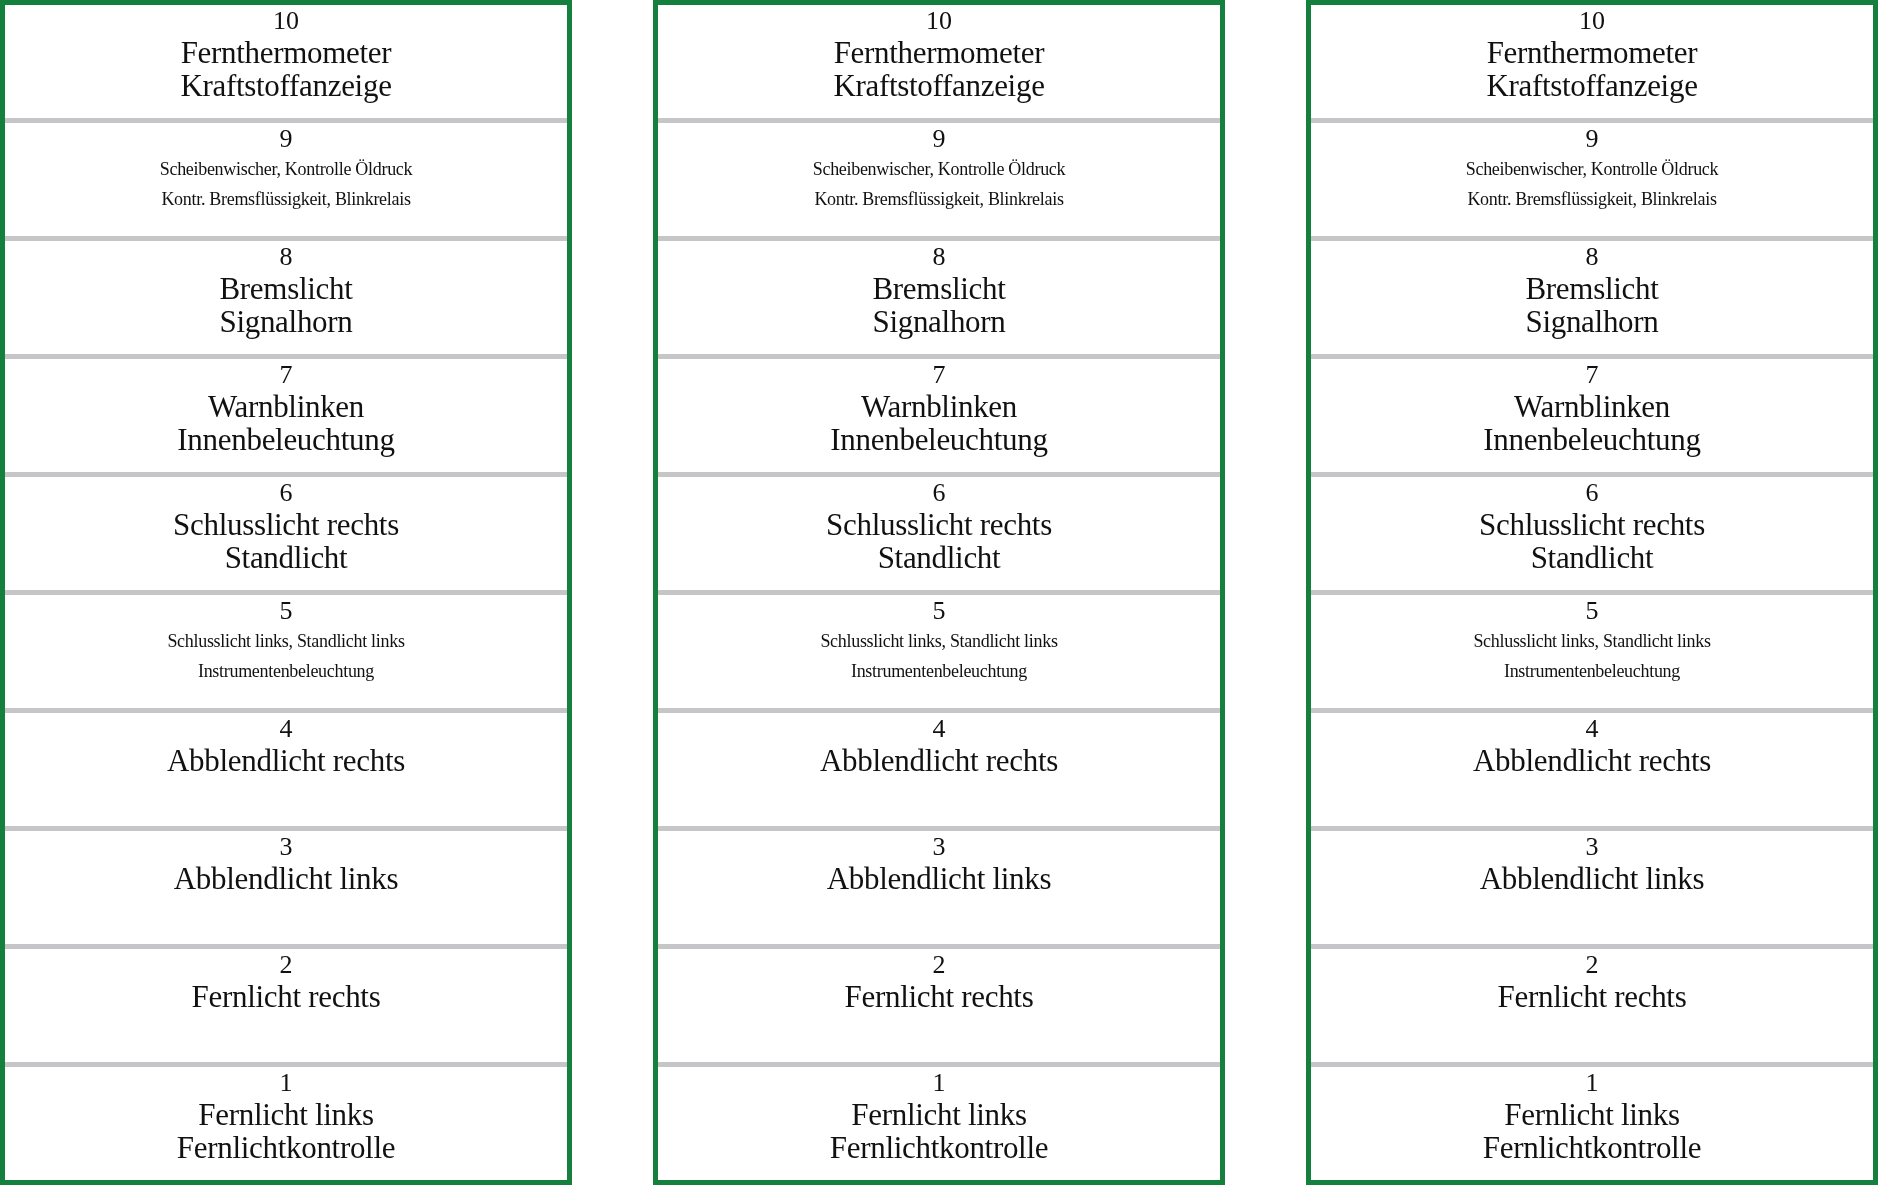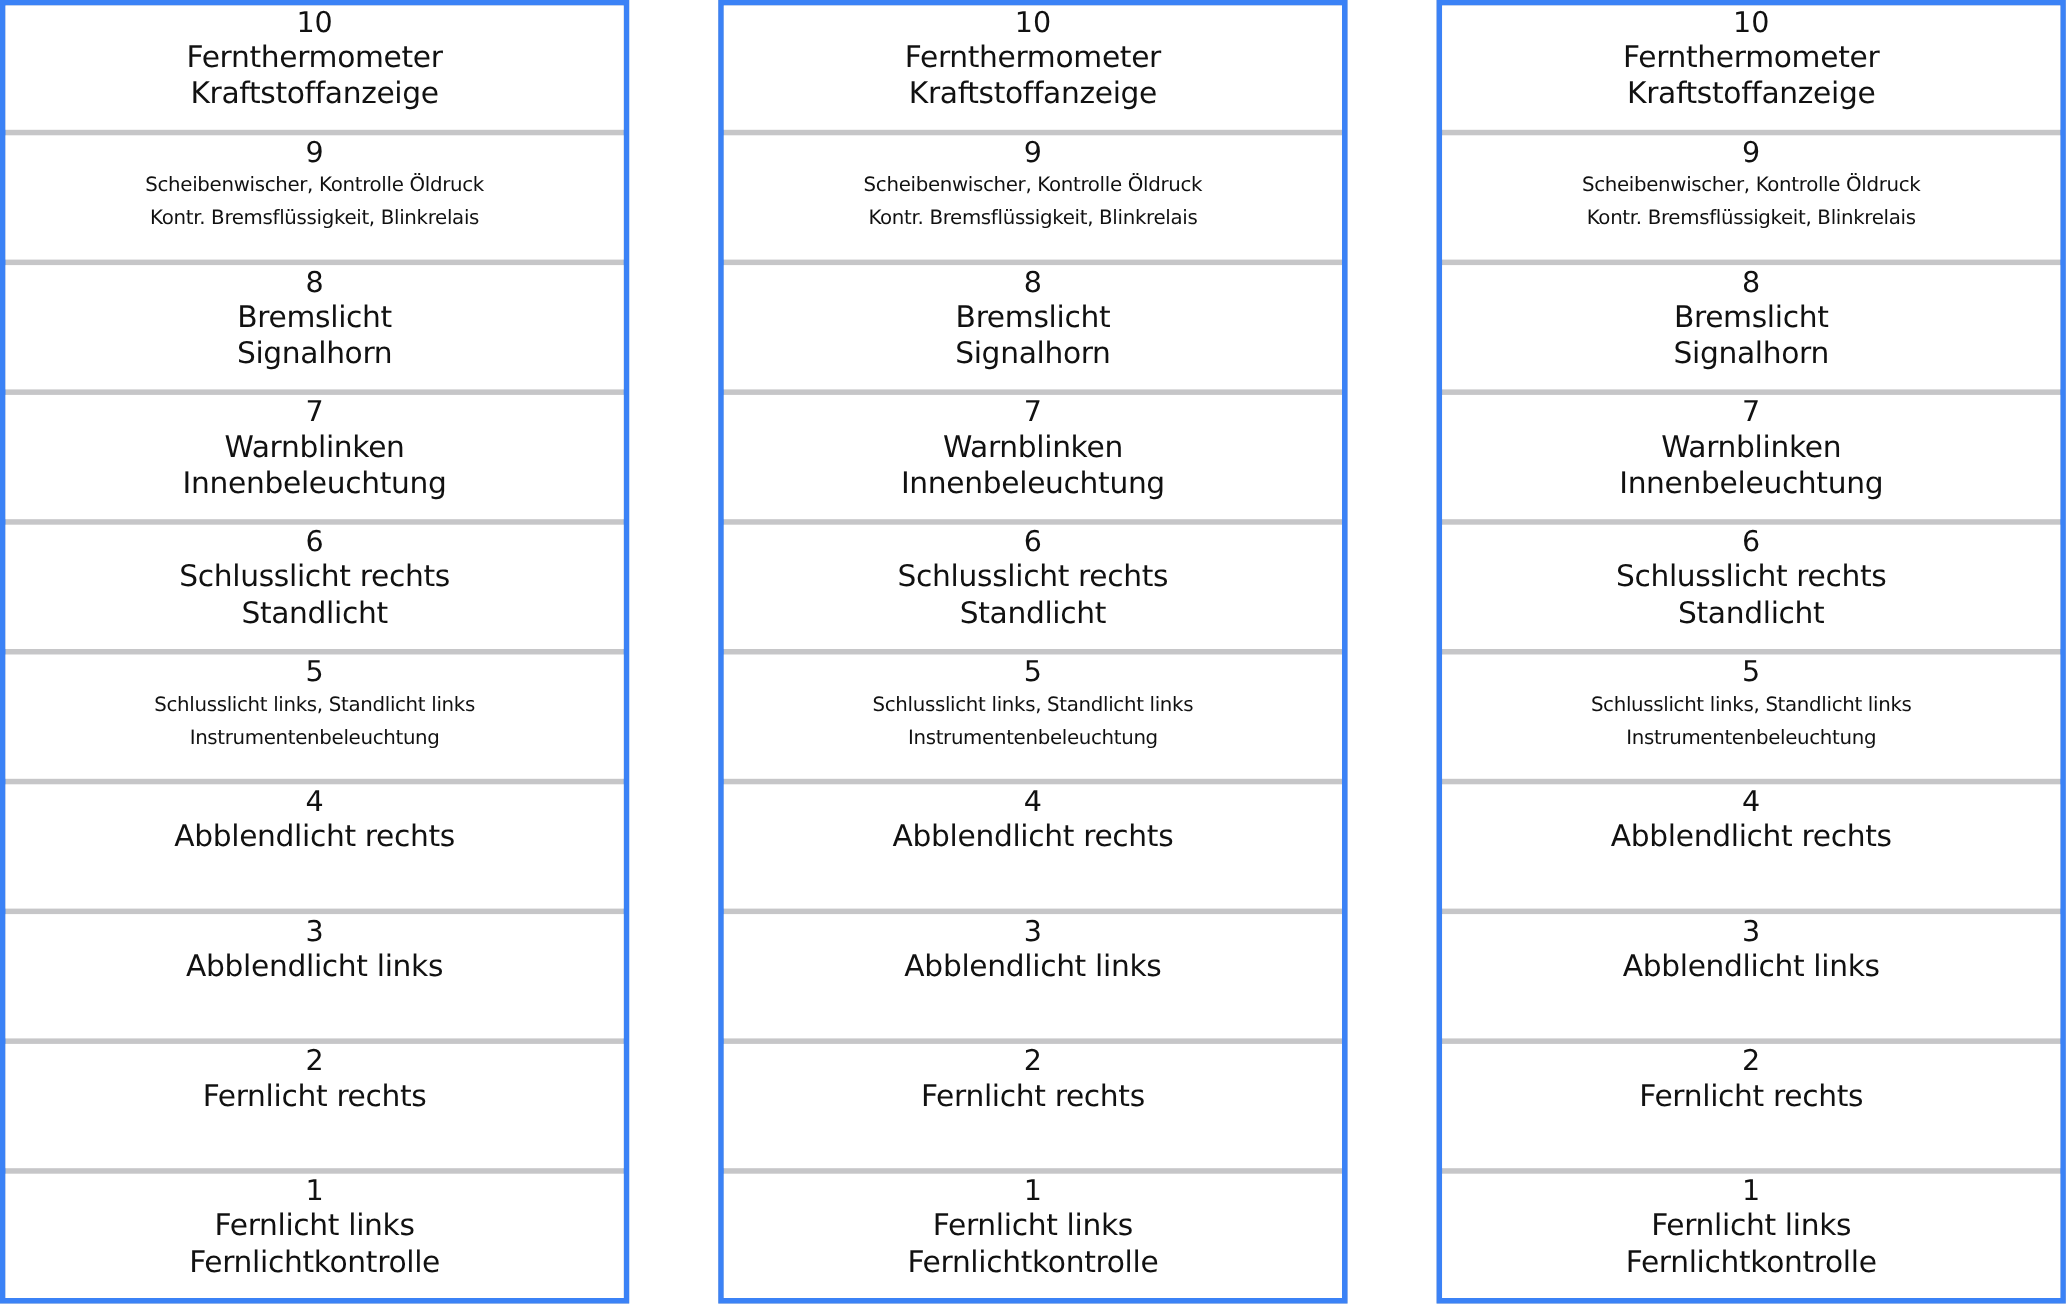--- a/index.html
+++ b/index.html
@@ -1,32 +1,32 @@
 <!DOCTYPE html>
 <html><head>
 <meta charset="utf-8">
 <style>
   html, body { margin: 0; padding: 0; background: #ffffff; }
   body { width: 1878px; height: 1185px; position: relative; overflow: hidden;
          font-family: "DejaVu Sans", "Liberation Sans", sans-serif; color: #111; }
   .column {
     position: absolute; top: 0; width: 572px; height: 1185px;
-    box-sizing: border-box; border: 5px solid #3b82f6; background: #c6c6c8;
-    display: flex; flex-direction: column; gap: 5px;
+    box-sizing: border-box; border: 5px solid #15803d; background: #c6c6c8;
+    display: flex; flex-direction: column; gap: 5px; font-family: Liberation Serif, serif;
   }
   .col-1 { left: 0; }
   .col-2 { left: 653px; }
   .col-3 { left: 1306px; }
   .cell {
     flex: 1 1 0; background: #ffffff; box-sizing: border-box;
     display: flex; flex-direction: column; align-items: center; justify-content: flex-start;
     text-align: center; overflow: hidden;
   }
   .num { font-size: 26px; line-height: 30px; margin-top: 1px; letter-spacing: 0; }
-  .big { font-size: 27px; line-height: 33px; white-space: nowrap; letter-spacing: -0.3px; }
+  .big { font-size: 31px; line-height: 33px; white-space: nowrap; letter-spacing: -0.3px; }
   .small { font-size: 18px; line-height: 30px; white-space: nowrap; letter-spacing: -0.3px; }
 </style>
 </head>
 <body>
 
 <div class="column col-1">
     <div class="cell">
       <div class="num">10</div>
       <div class="big">Fernthermometer</div>
       <div class="big">Kraftstoffanzeige</div>

